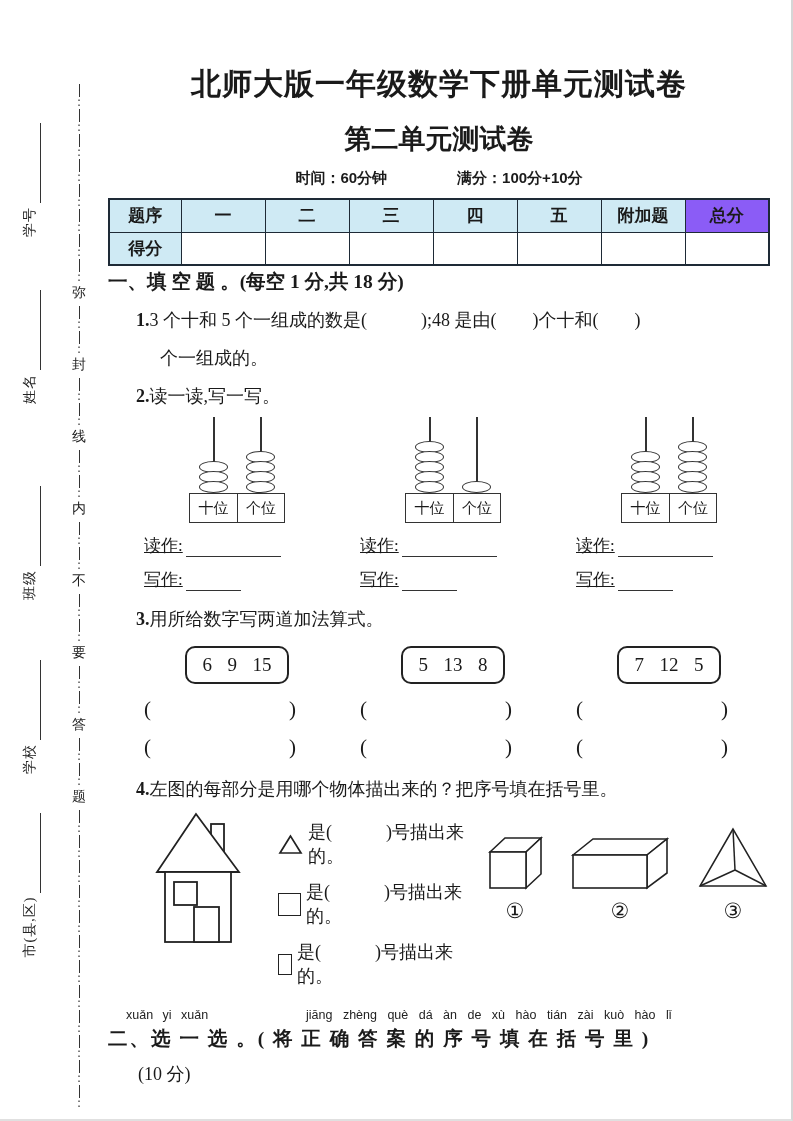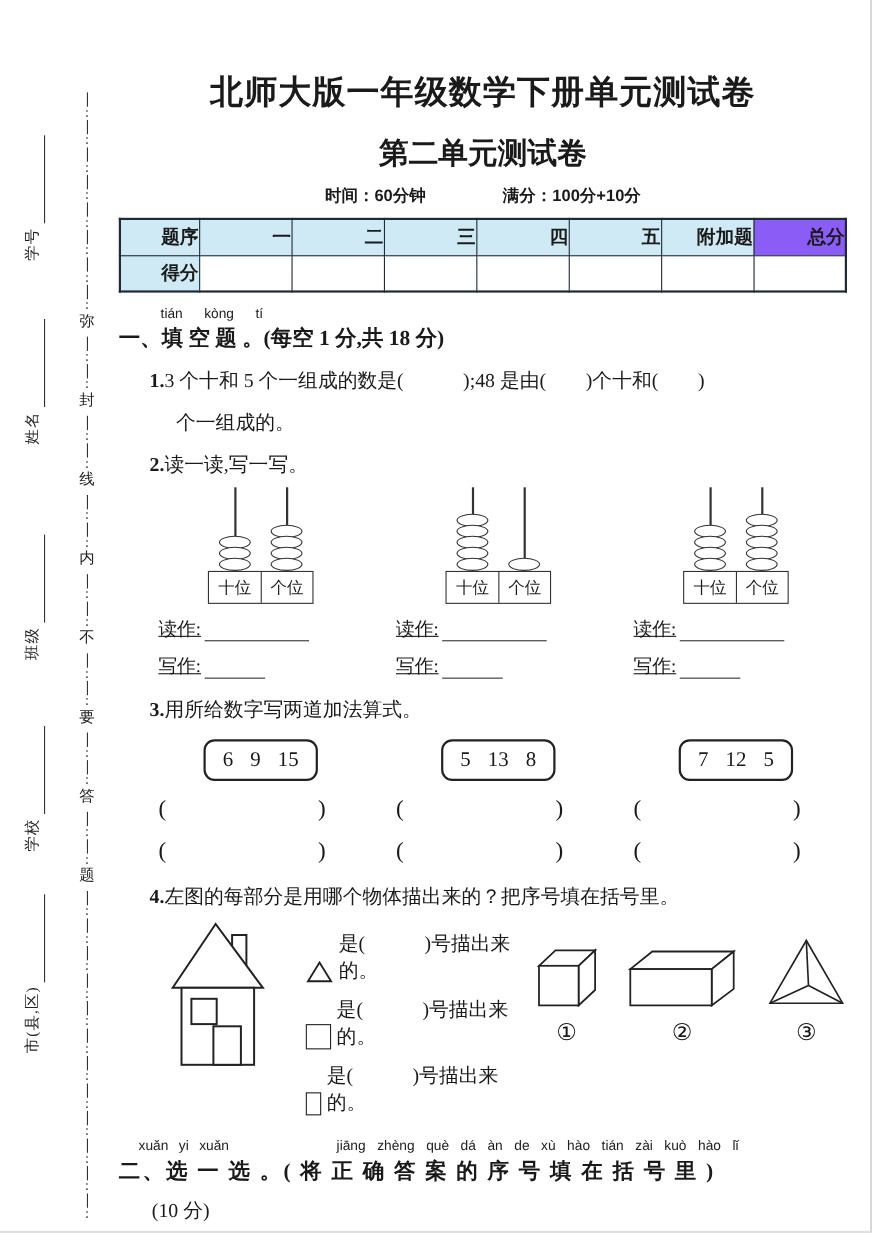--- a/index.html
+++ b/index.html
@@ -31,21 +31,21 @@
   .info-row { margin-top:12px; display:flex; justify-content:center; gap:70px;
               font-size:15px; font-weight:bold;
               font-family:"Liberation Sans","DejaVu Sans",sans-serif; }
 
   table.score-table { margin-top:10px; width:100%; border-collapse:collapse;
                       table-layout:fixed; }
   table.score-table td { border:1.3px solid #1e2a36; height:33px; text-align:center;
                          font-size:17px; font-weight:bold;
                          font-family:"Liberation Sans","DejaVu Sans",sans-serif; }
   table.score-table { border:2.2px solid #1e2a36; }
-  table.score-table td.hdr { background:#cfeaf4;text-align:right; }
+  table.score-table td.hdr { background:#cfeaf4; }
   table.score-table td.c0 { width:72px; }
 
   .pinyin { font-size:12.5px; color:#222;
             font-family:"Liberation Sans","DejaVu Sans",sans-serif; }
   .py1 { margin:12px 0 0 38px; word-spacing:16px; }
   .sec-heading { font-size:19.5px; font-weight:bold; margin-top:2px; }
   .h2sp { letter-spacing:2px; margin-top:2px; }
   .py2row { position:relative; height:15px; margin-top:8px; }
   .py2row .sp1 { position:absolute; left:18px; word-spacing:6px; }
   .py2row .sp2 { position:absolute; left:198px; word-spacing:7px; }
@@ -79,21 +79,21 @@
   .numbox { width:104px; margin:0 auto; height:38px; border:2px solid #222;
             border-radius:10px; display:flex; align-items:center;
             justify-content:space-evenly; font-size:19px; }
   .paren-row { width:152px; margin:13px 0 0 8px; display:flex;
                justify-content:space-between; font-size:21px; }
 
   
   .q4-row { display:flex; margin-top:8px; align-items:flex-start; }
   .house { margin-left:40px; flex:none; }
   .shape-lines { margin-left:30px; width:252px; margin-top:10px; }
-  .shape-line { display:flex; align-items:flex-end; gap:5px; margin-bottom:12px;
+  .shape-line { display:flex; align-items:center; gap:5px; margin-bottom:12px;
                 font-size:18px; }
   .sq-shape { width:23px; height:23px; border:1.7px solid #222; flex:none; }
   .rect-shape { width:14px; height:21px; border:1.6px solid #222; flex:none; }
   .solids { display:flex; align-items:flex-end; gap:26px; margin-top:16px; }
   .solid-fig { text-align:center; }
   .solid-label { font-size:21px; margin-top:5px; }
 
   .score-note { margin:10px 0 0 30px; font-size:18px; }
 </style>
 </head>
@@ -229,21 +229,20 @@
             <td></td>
             <td></td>
             <td></td>
             <td></td>
             <td></td>
             <td></td>
           </tr>
         </tbody>
     </table>
 
-    <div class="pinyin py1">tián kòng tí</div>
     <div class="sec-heading">一、填 空 题 。(每空 1 分,共 18 分)</div>
 
     <p class="q"><span class="qnum">1.</span><span>3 个十和 5 个一组成的数是(　　　);48 是由(　　)个十和(　　)</span></p>
     <p class="q ql2">个一组成的。</p>
 
     <p class="q"><span class="qnum">2.</span><span>读一读,写一写。</span></p>
 
     <div class="abacus-row">
         <div class="abacus-group">
           <div class="ab-wrap">

